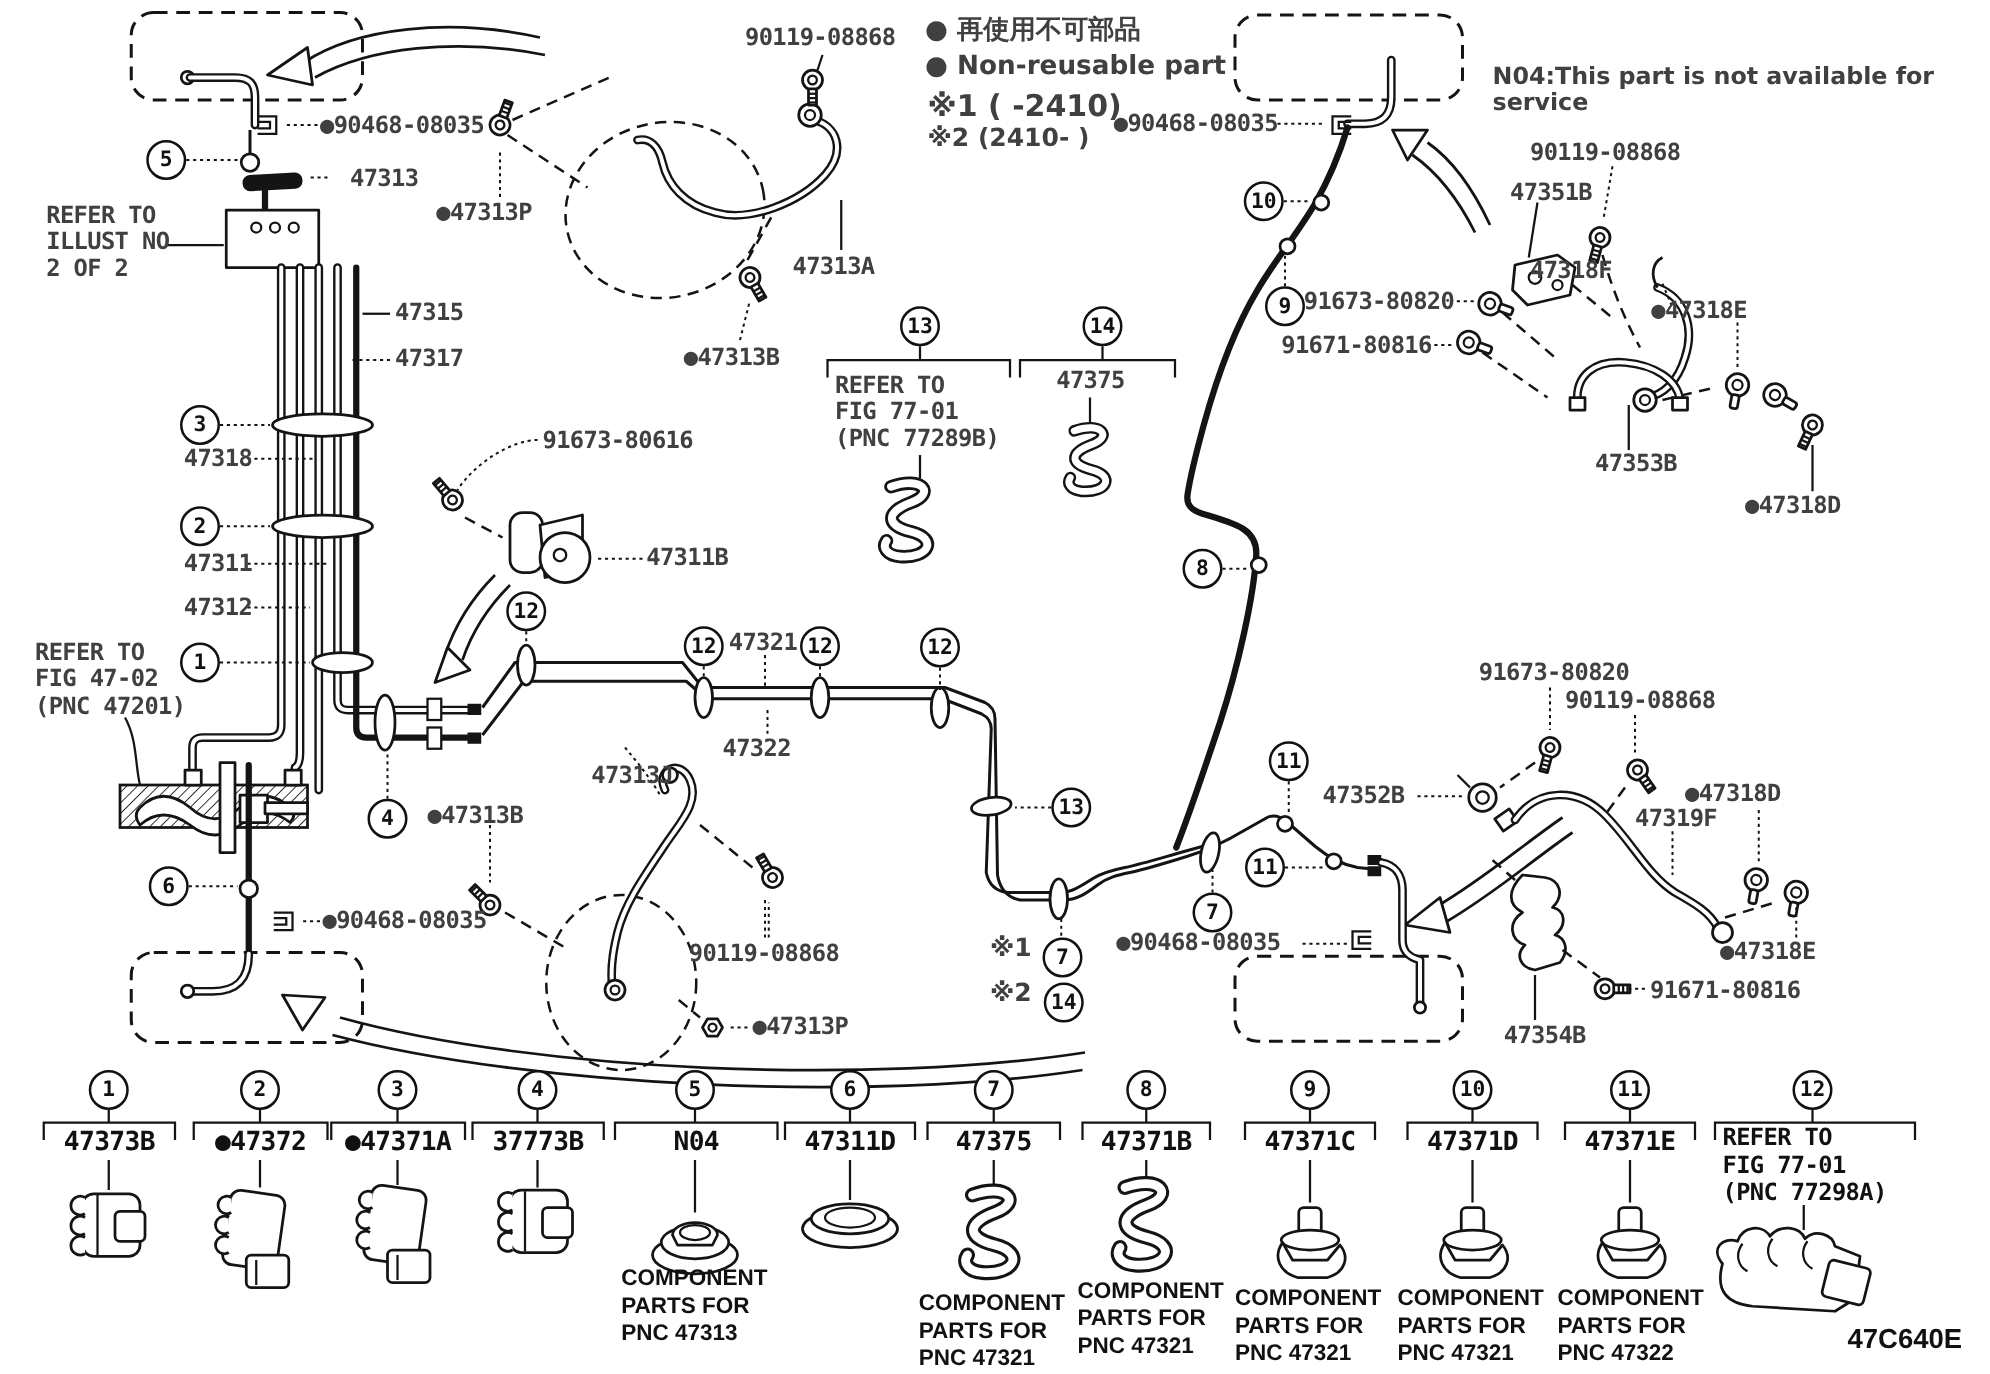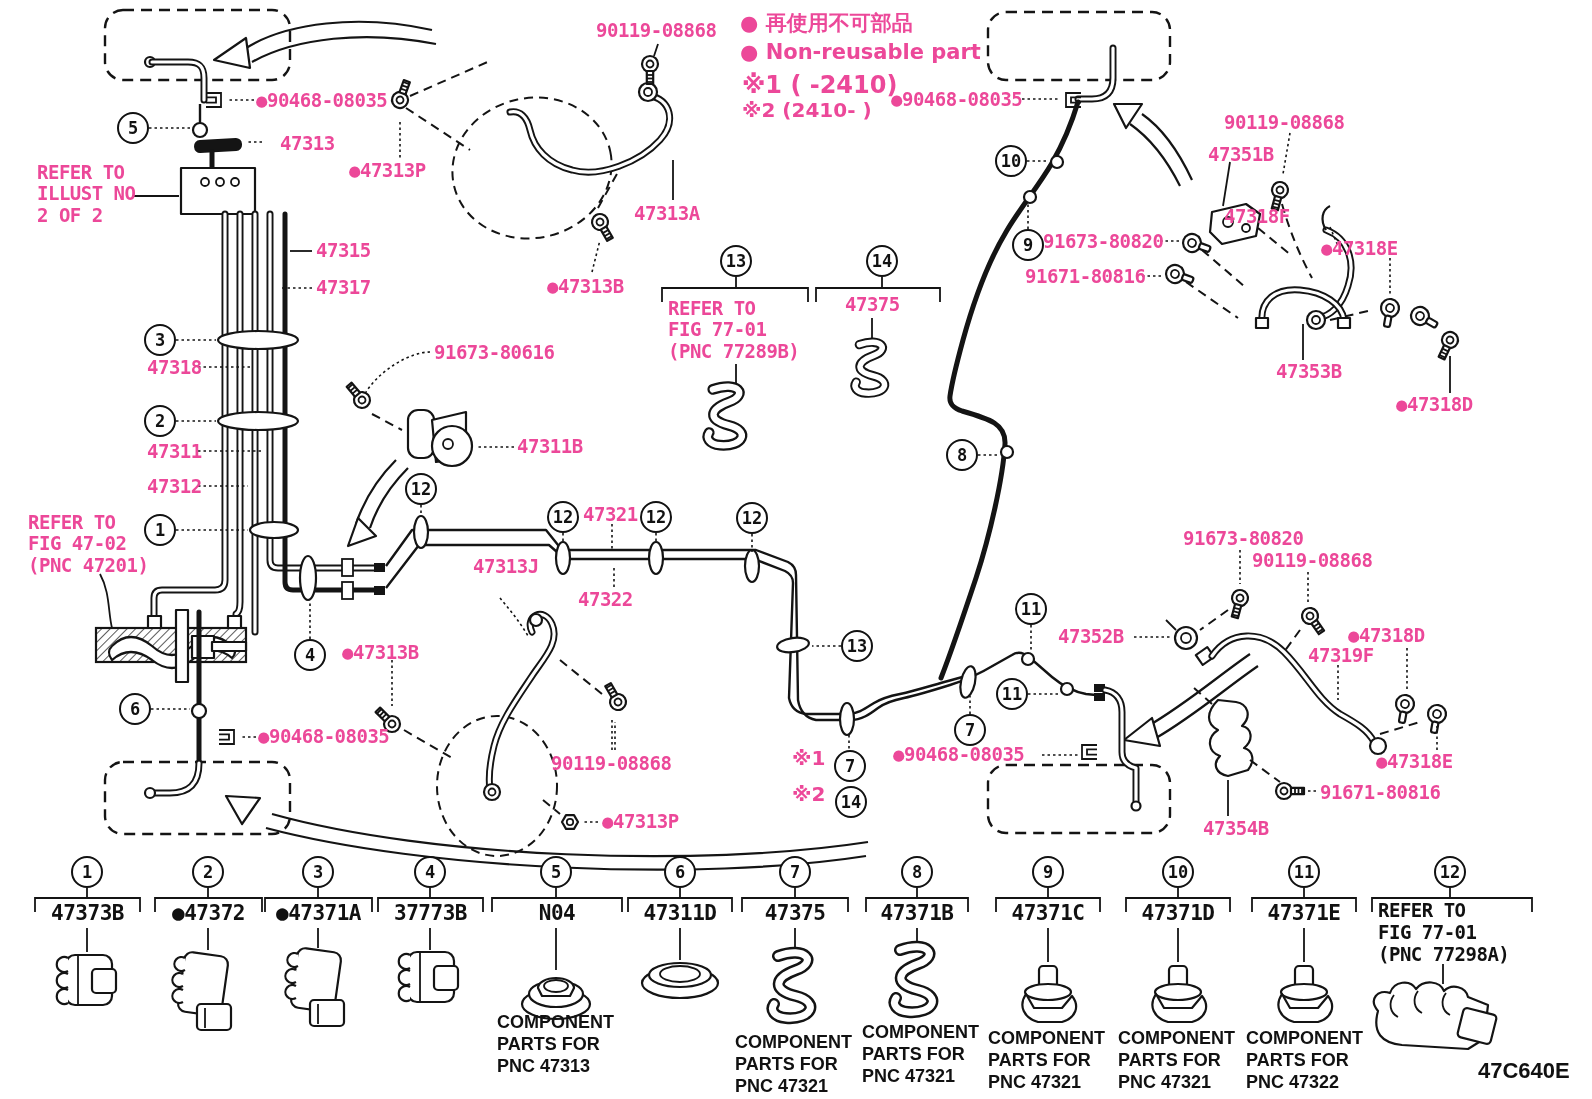--- a/index.html
+++ b/index.html
@@ -1,20 +1,20 @@
 <!DOCTYPE html>
 <html><head>
 <meta charset="utf-8">
 <style>
   html,body{margin:0;padding:0;background:#fff;}
   #stage{position:relative;width:1592px;height:1099px;background:#fff;overflow:hidden;
          font-family:"DejaVu Sans Mono", monospace;color:#111;}
   svg{position:absolute;left:0;top:0;}
   .lbl{position:absolute;font:bold 19px "DejaVu Sans Mono", monospace;letter-spacing:-0.5px;
-       line-height:1.12;white-space:pre-line;color:#ec4899;}
+       line-height:1.12;white-space:pre-line;color:#404040;}
   .lbl.sans{font-family:"DejaVu Sans", "Liberation Sans", sans-serif;letter-spacing:0;}
   .circ{position:absolute;width:32px;height:32px;border:2.6px solid #111;border-radius:50%;
         background:#fff;display:flex;align-items:center;justify-content:center;
         font:bold 17px "DejaVu Sans Mono", monospace;box-sizing:border-box;}
   .note{position:absolute;font:bold 18px "Liberation Sans","DejaVu Sans",sans-serif;
         line-height:1.22;white-space:pre-line;color:#111;}
   .blabel{position:absolute;font:bold 21px "DejaVu Sans Mono", monospace;letter-spacing:-0.5px;
           text-align:center;white-space:pre-line;color:#111;}
   .blabel.left{text-align:left;font-size:19px;}
   .code{position:absolute;font:bold 22px "Liberation Sans","DejaVu Sans",sans-serif;color:#111;}
@@ -413,21 +413,21 @@
   <div class="lbl" style="left:434px;top:342px">91673-80616</div>
   <div class="lbl" style="left:147px;top:357px">47318</div>
   <div class="lbl" style="left:147px;top:441px">47311</div>
   <div class="lbl" style="left:147px;top:476px">47312</div>
   <div class="lbl" style="left:517px;top:436px">47311B</div>
   <div class="lbl" style="left:28px;top:512px">REFER TO
 FIG 47-02
 (PNC 47201)</div>
   <div class="lbl" style="left:583px;top:504px">47321</div>
   <div class="lbl" style="left:578px;top:589px">47322</div>
-  <div class="lbl" style="left:473px;top:556px">47313J</div>
+  <div class="lbl" style="left:473px;top:610px">47313J</div>
   <div class="lbl" style="left:342px;top:642px">●47313B</div>
   <div class="lbl" style="left:258px;top:726px">●90468-08035</div>
   <div class="lbl" style="left:551px;top:753px">90119-08868</div>
   <div class="lbl" style="left:602px;top:811px">●47313P</div>
   <div class="lbl" style="left:891px;top:89px">●90468-08035</div>
   <div class="lbl" style="left:1224px;top:112px">90119-08868</div>
   <div class="lbl" style="left:1208px;top:144px">47351B</div>
   <div class="lbl" style="left:1224px;top:206px">47318F</div>
   <div class="lbl" style="left:1321px;top:238px">●47318E</div>
   <div class="lbl" style="left:1043px;top:231px">91673-80820</div>
@@ -445,20 +445,21 @@
   <div class="lbl" style="left:893px;top:744px">●90468-08035</div>
   <div class="lbl" style="left:845px;top:294px">47375</div>
   <div class="lbl" style="left:668px;top:298px">REFER TO
 FIG 77-01
 (PNC 77289B)</div>
 
   <div class="lbl sans" style="left:740px;top:12px;font-size:21px">● 再使用不可部品</div>
   <div class="lbl sans" style="left:740px;top:41px;font-size:21px">● Non-reusable part</div>
   <div class="lbl sans" style="left:742px;top:72px;font-size:24px">※1 (    -2410)</div>
   <div class="lbl sans" style="left:742px;top:99px;font-size:20px">※2 (2410-    )</div>
+  <div class="lbl sans" style="left:1194px;top:51px;font-size:19px">N04:This part is not available for service</div>
   <div class="lbl sans" style="left:792px;top:747px;font-size:20px">※1</div>
   <div class="lbl sans" style="left:792px;top:783px;font-size:20px">※2</div>
 
   <div class="circ" style="left:117px;top:112px">5</div>
   <div class="circ" style="left:144px;top:324px">3</div>
   <div class="circ" style="left:144px;top:405px">2</div>
   <div class="circ" style="left:144px;top:514px">1</div>
   <div class="circ" style="left:294px;top:639px">4</div>
   <div class="circ" style="left:119px;top:693px">6</div>
   <div class="circ" style="left:405px;top:473px">12</div>

